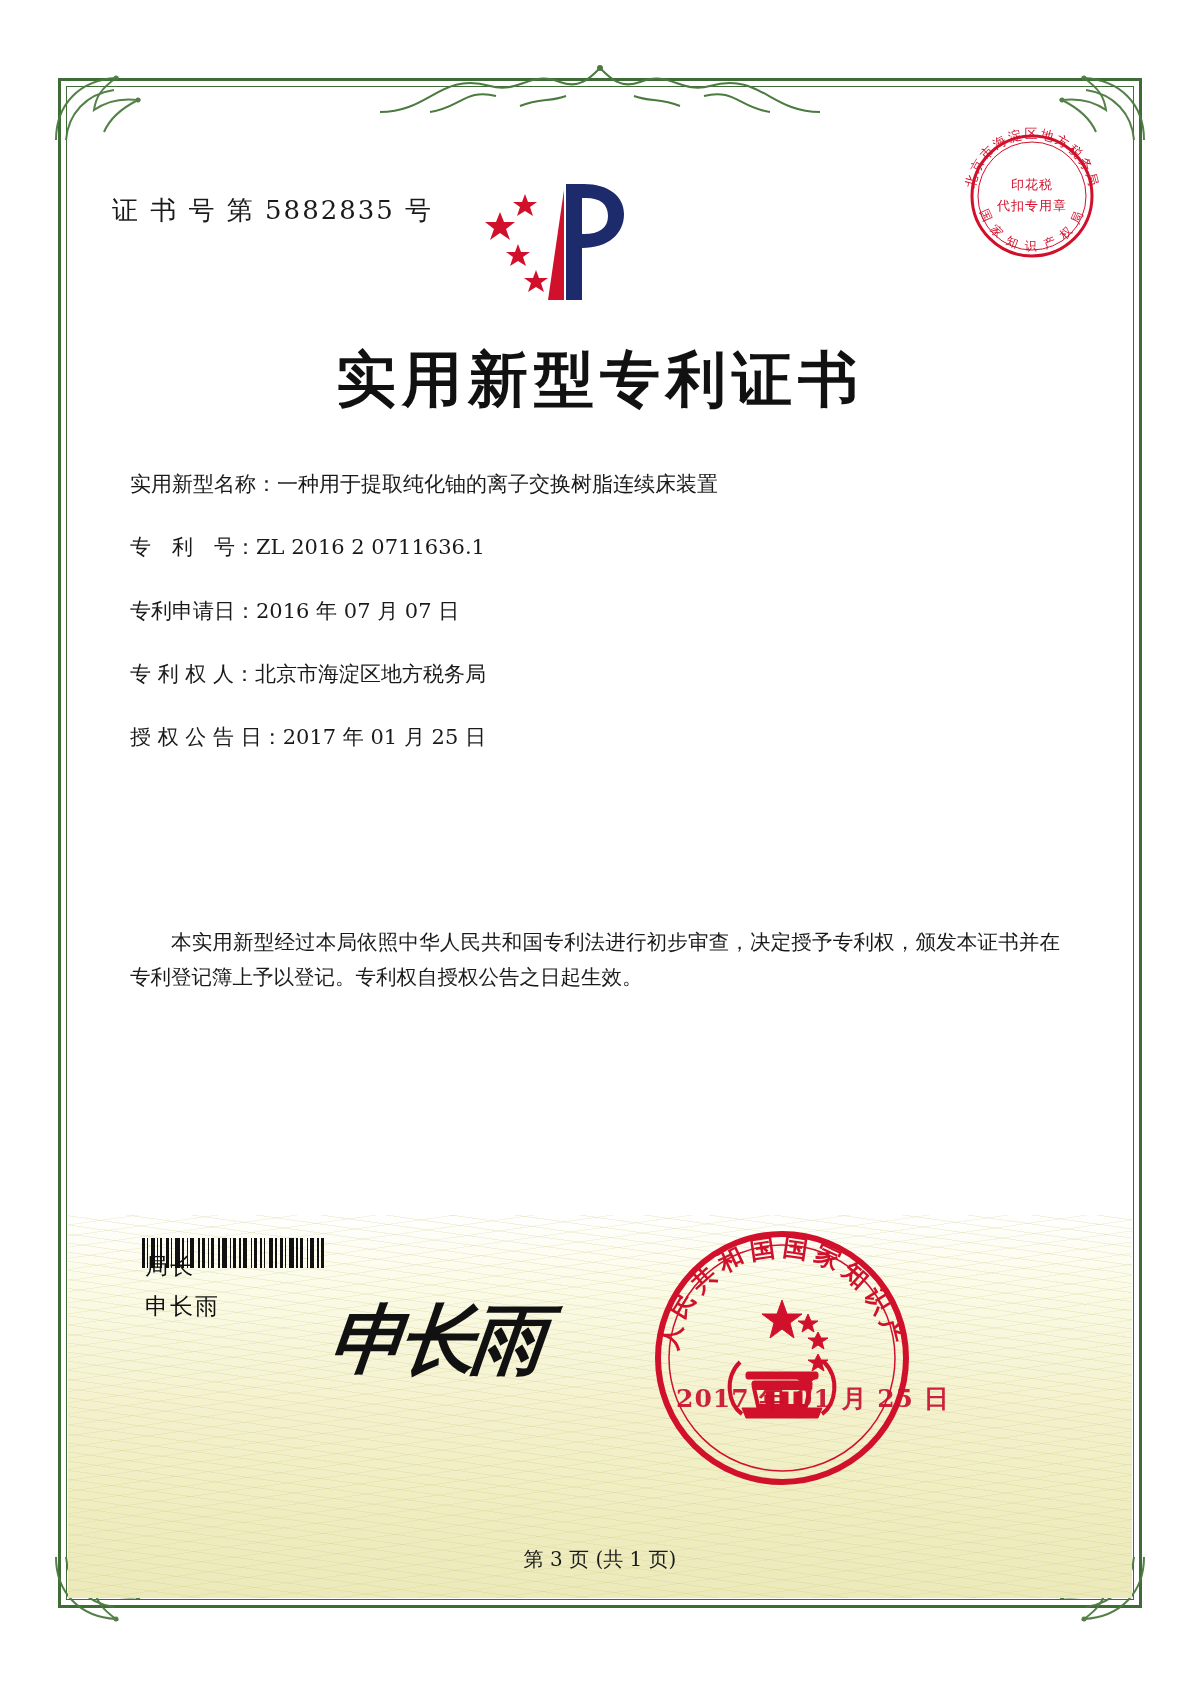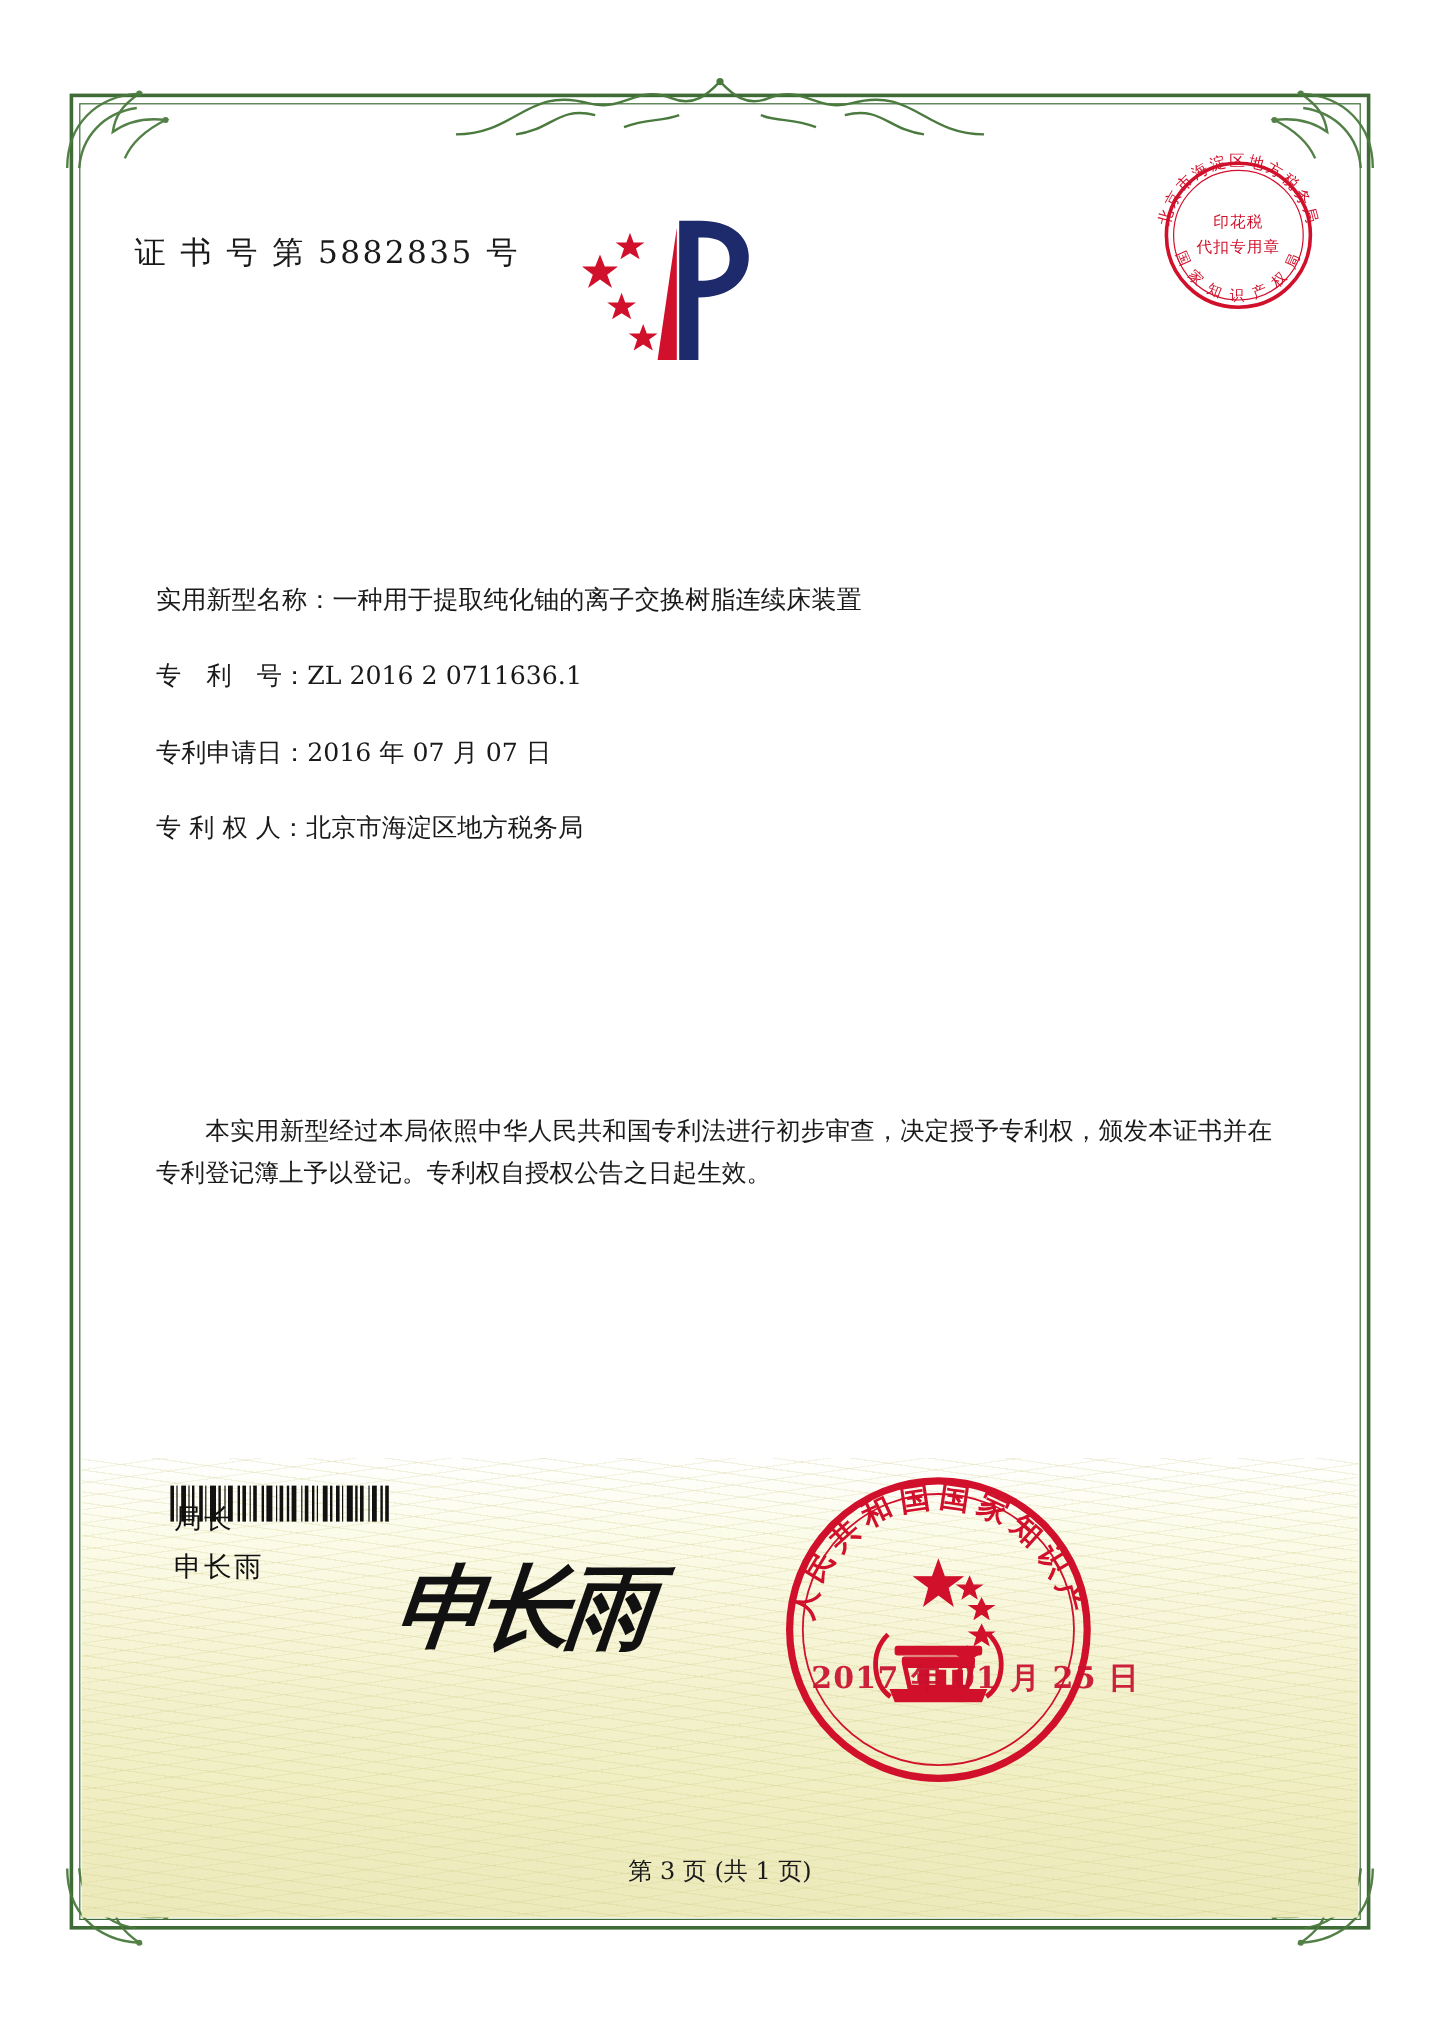--- a/index.html
+++ b/index.html
@@ -103,21 +103,21 @@
     letter-spacing: 6px;
     font-weight: bold;
     color: #111;
     font-family: "DejaVu Serif", serif;
   }
 
   
   .fields {
     position: absolute;
     left: 130px;
-    top: 487px;
+    top: 471px;
     width: 930px;
   }
   .field-row {
     font-size: 21px;
     color: #1a1a1a;
     margin-bottom: 36px;
     line-height: 1.3;
     font-family: "DejaVu Serif", serif;
     white-space: nowrap;
   }
@@ -315,33 +315,37 @@
         <textPath href="#taxTop" startOffset="50%" text-anchor="middle">北京市海淀区地方税务局</textPath>
       </text>
       <text font-size="12" fill="#d1102b" font-family="'DejaVu Serif',serif" letter-spacing="2.4">
         <textPath href="#taxBot" startOffset="50%" text-anchor="middle">国 家 知 识 产 权 局</textPath>
       </text>
       <text x="80" y="73" font-size="13" fill="#d1102b" text-anchor="middle" font-family="'DejaVu Serif',serif" letter-spacing="1">印花税</text>
       <text x="80" y="94" font-size="13" fill="#d1102b" text-anchor="middle" font-family="'DejaVu Serif',serif" letter-spacing="1">代扣专用章</text>
     </svg>
   </div>
 
+  <div class="doc-title">实用新型专利证书</div>
 
   <div class="fields">
     <div class="field-row">
       <span class="lbl">实用新型名称：</span><span class="val">一种用于提取纯化铀的离子交换树脂连续床装置</span>
     </div>
     <div class="field-row">
       <span class="lbl">专　利　号：</span><span class="val">ZL 2016 2 0711636.1</span>
     </div>
     <div class="field-row">
       <span class="lbl">专利申请日：</span><span class="val">2016 年 07 月 07 日</span>
     </div>
     <div class="field-row">
       <span class="lbl">专 利 权 人：</span><span class="val">北京市海淀区地方税务局</span>
+    </div>
+    <div class="field-row">
+      <span class="lbl">授 权 公 告 日：</span><span class="val">2017 年 01 月 25 日</span>
     </div>
   </div>
 
   <div class="paras">
     <p>本实用新型经过本局依照中华人民共和国专利法进行初步审查，决定授予专利权，颁发本证书并在专利登记簿上予以登记。专利权自授权公告之日起生效。</p>
   </div>
 
   <div class="bottom-band">
     <div class="guilloche"></div>
   </div>

